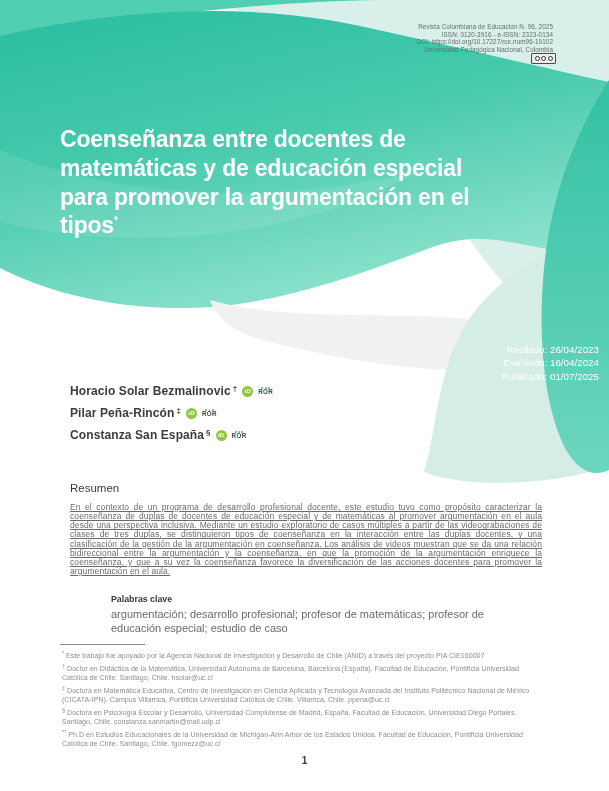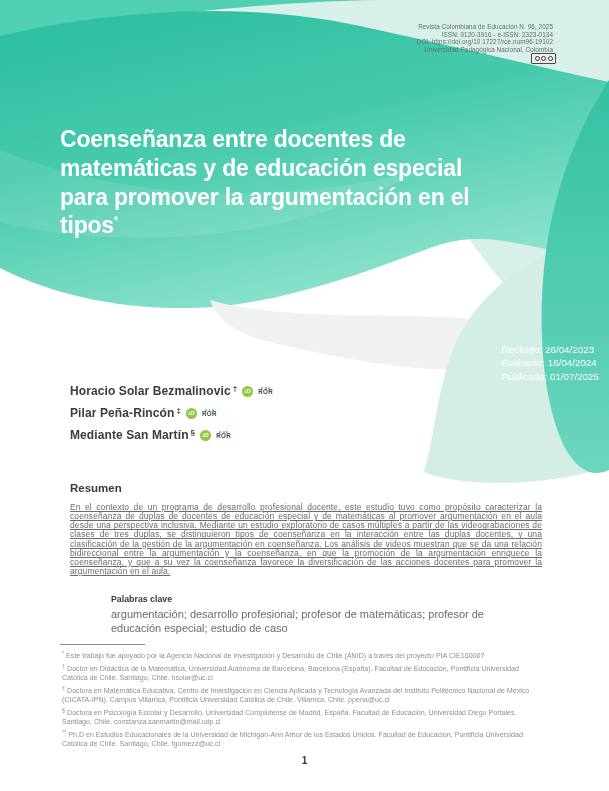--- a/index.html
+++ b/index.html
@@ -15,38 +15,38 @@
     display:flex;align-items:center;justify-content:center;gap:1.5px;cursor:pointer;}
   .cc-badge i{display:block;width:5px;height:5px;border:1px solid #333;border-radius:50%;
     background:#f8f8f8;box-sizing:border-box;}
 
   
   .title{position:absolute;top:125px;left:60px;right:53px;
     color:#ffffff;font-weight:bold;font-size:23px;line-height:28.8px;letter-spacing:-.2px;}
   .title sup{font-size:10px;line-height:0;}
 
   
-  .dates{position:absolute;top:343px;right:10px;color:#ffffff;
+  .dates{position:absolute;top:343px;right:10px;text-align:right;color:#ffffff;
     font-size:9.8px;line-height:13.4px;}
 
   
   .authors{position:absolute;top:380px;left:70px;}
   .author-row{display:flex;align-items:center;height:22px;gap:5px;
     font-size:12px;color:#3c3c3c;font-weight:600;letter-spacing:.1px;}
   .author-row sup{font-size:8px;margin-left:-3px;transform:translateY(-3px);}
   .orcid{width:11px;height:11px;border-radius:50%;background:#8fc73e;color:#fff;
     display:inline-flex;align-items:center;justify-content:center;
     font-size:6px;font-weight:bold;font-style:italic;cursor:pointer;}
   .ror{display:inline-flex;flex-direction:column;align-items:center;line-height:1;cursor:pointer;}
   .ror .dots{display:flex;gap:1.5px;margin-bottom:.5px;}
   .ror .dots i{width:1.8px;height:1.8px;border-radius:50%;background:#53baa1;display:block;}
   .ror .ror-label{font-size:6.3px;font-weight:bold;color:#454545;letter-spacing:.3px;}
 
   
-  .resumen-h{position:absolute;top:482px;left:70px;font-size:11.5px;font-weight:bold;color:#3a3a3a;}
+  .resumen-h{position:absolute;top:482px;left:70px;font-size:11.5px;font-weight:normal;color:#3a3a3a;}
   .abstract{position:absolute;top:503px;left:70px;width:472px;text-align:justify;
     font-size:8.5px;line-height:9.15px;color:#6b6b6b;letter-spacing:.1px;text-decoration:underline;}
 
   
   .kw-h{position:absolute;top:594px;left:111px;font-size:8.8px;font-weight:bold;color:#3a3a3a;}
   .kw{position:absolute;top:607px;left:111px;width:382px;
     font-size:11px;line-height:14px;color:#6b6b6b;}
 
   
   .fn-divider{position:absolute;top:644px;left:60px;width:85px;border-top:1px solid #8a8a8a;}
@@ -135,21 +135,21 @@
     <span class="ror">
         <span class="dots">
           <i></i>
           <i></i>
           <i></i>
         </span>
         <span class="ror-label">ROR</span>
       </span>
   </div>
   <div class="author-row">
-    <span>Mediante San Martín</span>
+    <span>Constanza San España</span>
       <sup>§</sup>
     <span class="orcid">iD</span>
     <span class="ror">
         <span class="dots">
           <i></i>
           <i></i>
           <i></i>
         </span>
         <span class="ror-label">ROR</span>
       </span>

